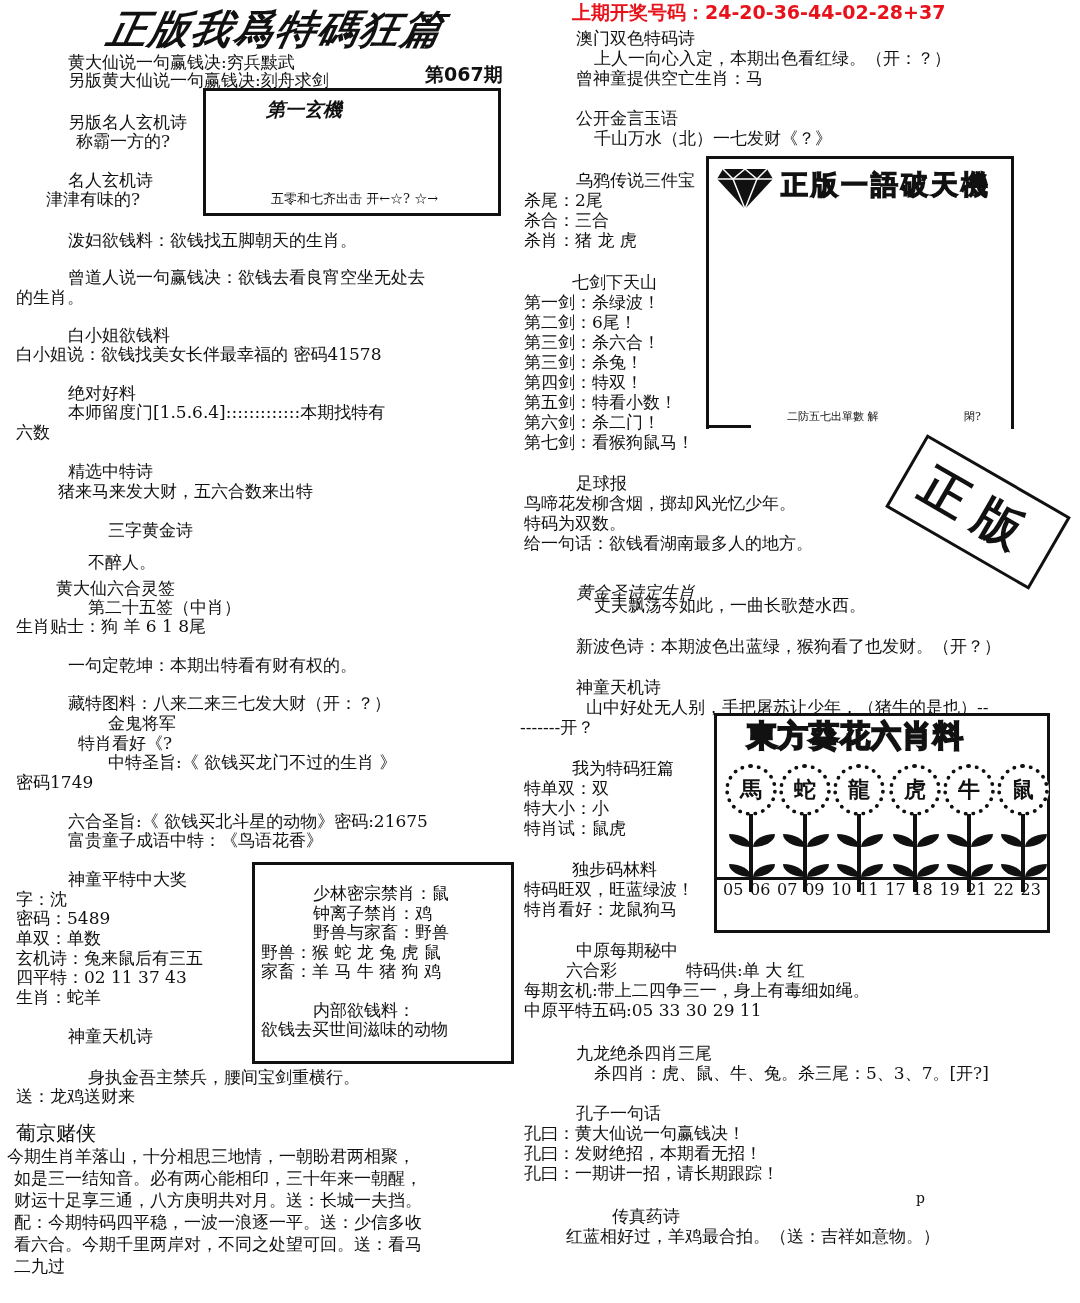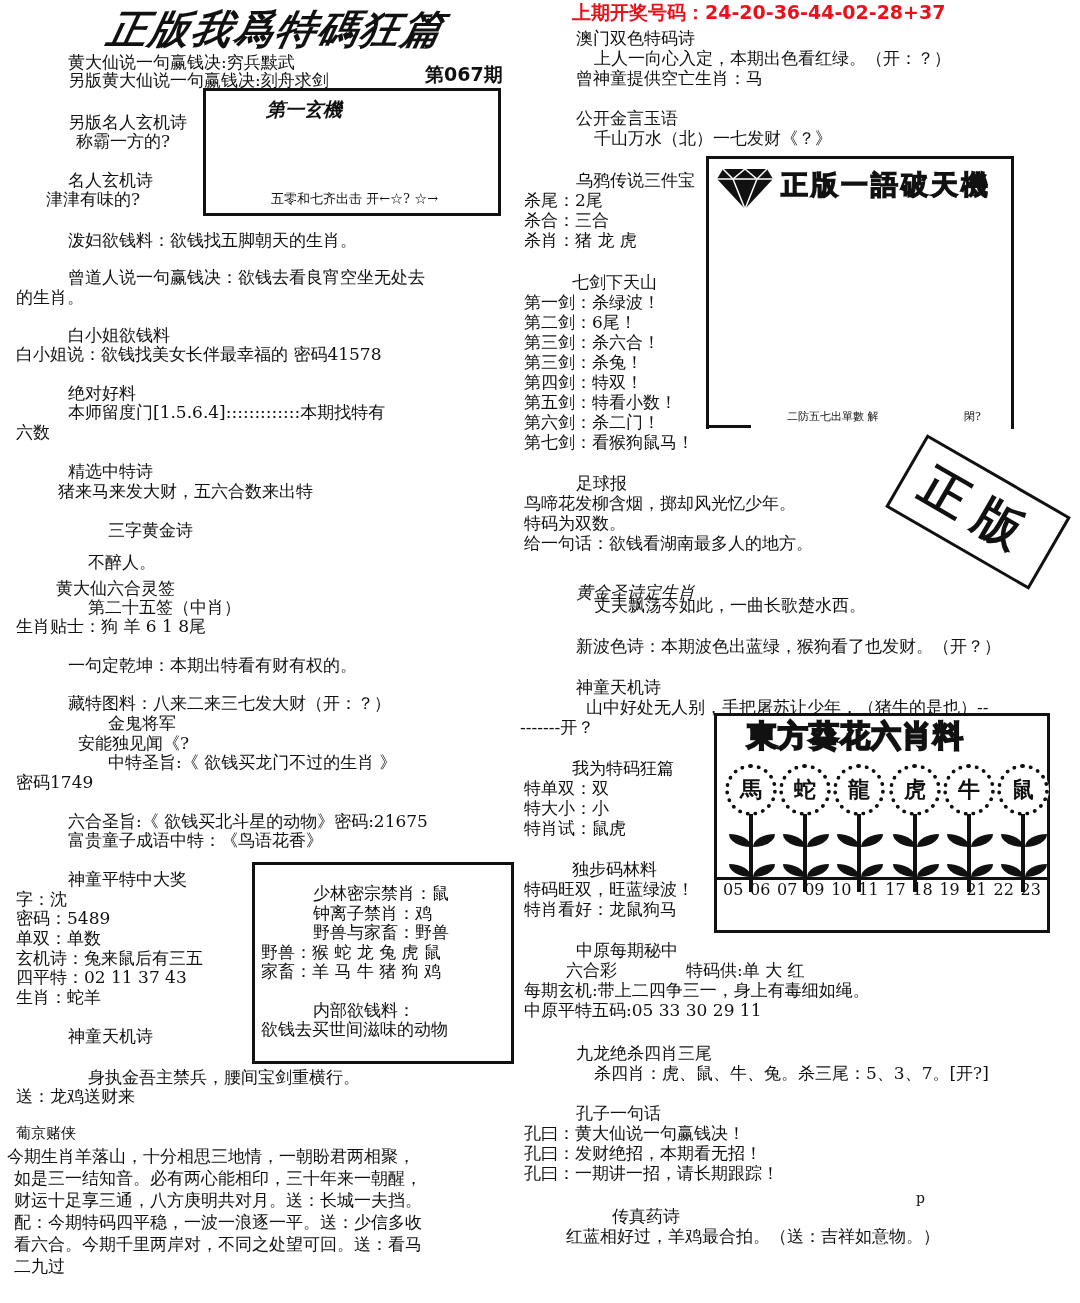--- a/index.html
+++ b/index.html
@@ -71,21 +71,21 @@
 <div class="t" style="left:108px;top:520px;">三字黄金诗</div>
 <div class="t" style="left:88px;top:552px;">不醉人。</div>
 
 <div class="t" style="left:56px;top:578px;">黄大仙六合灵签</div>
 <div class="t" style="left:88px;top:597px;">第二十五签（中肖）</div>
 <div class="t" style="left:16px;top:616px;">生肖贴士：狗 羊 6 1 8尾</div>
 
 <div class="t" style="left:68px;top:655px;">一句定乾坤：本期出特看有财有权的。</div>
 <div class="t" style="left:68px;top:693px;">藏特图料：八来二来三七发大财（开：？）</div>
 <div class="t" style="left:108px;top:713px;">金鬼将军</div>
-<div class="t" style="left:78px;top:733px;">安能独见闻《?</div>
+<div class="t" style="left:78px;top:733px;">特肖看好《?</div>
 <div class="t" style="left:108px;top:752px;">中特圣旨:《 欲钱买龙门不过的生肖 》</div>
 <div class="t" style="left:16px;top:772px;">密码1749</div>
 
 <div class="t" style="left:68px;top:811px;">六合圣旨:《 欲钱买北斗星的动物》密码:21675</div>
 <div class="t" style="left:68px;top:830px;">富贵童子成语中特：《鸟语花香》</div>
 
 <div class="t" style="left:68px;top:869px;">神童平特中大奖</div>
 <div class="t" style="left:16px;top:889px;">字：沈</div>
 <div class="t" style="left:16px;top:908px;">密码：5489</div>
 <div class="t" style="left:16px;top:928px;">单双：单数</div>
@@ -100,21 +100,21 @@
   <div class="t" style="left:6px;top:77px;">野兽：猴 蛇 龙 兔 虎 鼠</div>
   <div class="t" style="left:6px;top:96px;">家畜：羊 马 牛 猪 狗 鸡</div>
   <div class="t" style="left:58px;top:135px;">内部欲钱料：</div>
   <div class="t" style="left:6px;top:154px;">欲钱去买世间滋味的动物</div>
 </div>
 
 <div class="t" style="left:68px;top:1026px;">神童天机诗</div>
 <div class="t" style="left:88px;top:1067px;">身执金吾主禁兵，腰间宝剑重横行。</div>
 <div class="t" style="left:16px;top:1086px;">送：龙鸡送财来</div>
 
-<div class="t ts" style="left:16px;top:1124px;font-size:15px;">葡京赌侠</div>
+<div class="t ts" style="left:16px;top:1124px;font-size:20px;">葡京赌侠</div>
 <div class="t" style="left:7px;top:1146px;">今期生肖羊落山，十分相思三地情，一朝盼君两相聚，</div>
 <div class="t" style="left:14px;top:1168px;">如是三一结知音。必有两心能相印，三十年来一朝醒，</div>
 <div class="t" style="left:14px;top:1190px;">财运十足享三通，八方庚明共对月。送：长城一夫挡。</div>
 <div class="t" style="left:14px;top:1212px;">配：今期特码四平稳，一波一浪逐一平。送：少信多收</div>
 <div class="t" style="left:14px;top:1234px;">看六合。今期千里两岸对，不同之处望可回。送：看马</div>
 <div class="t" style="left:14px;top:1256px;">二九过</div>
 
 <div class="t" style="left:576px;top:28px;">澳门双色特码诗</div>
 <div class="t" style="left:594px;top:48px;">上人一向心入定，本期出色看红绿。（开：？）</div>
 <div class="t" style="left:576px;top:68px;">曾神童提供空亡生肖：马</div>

